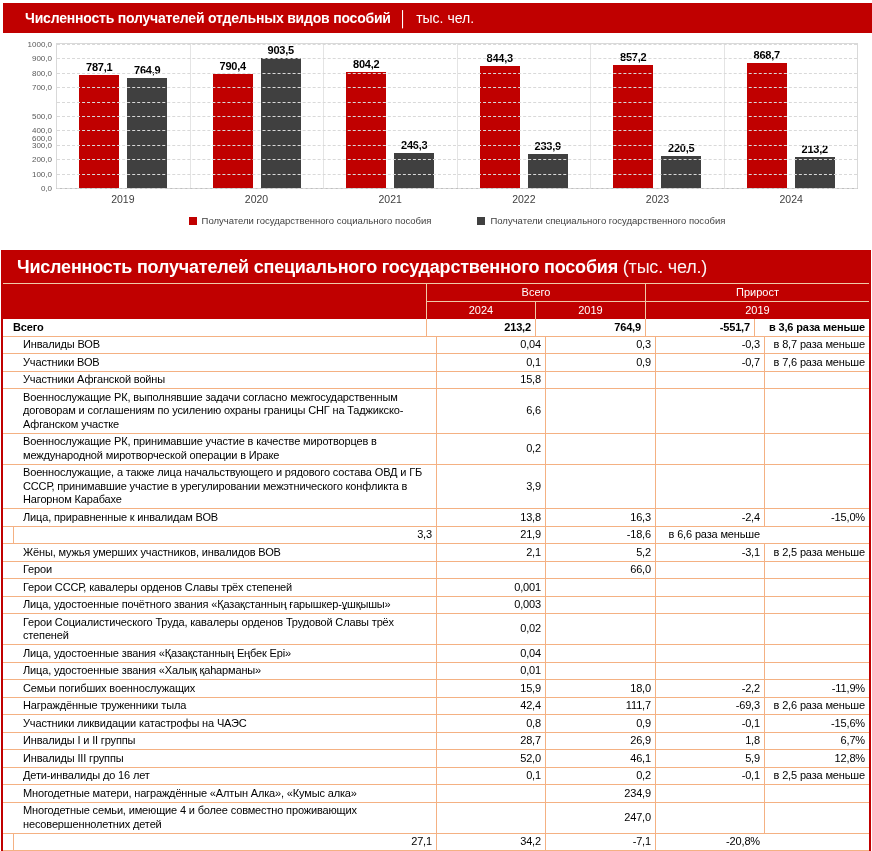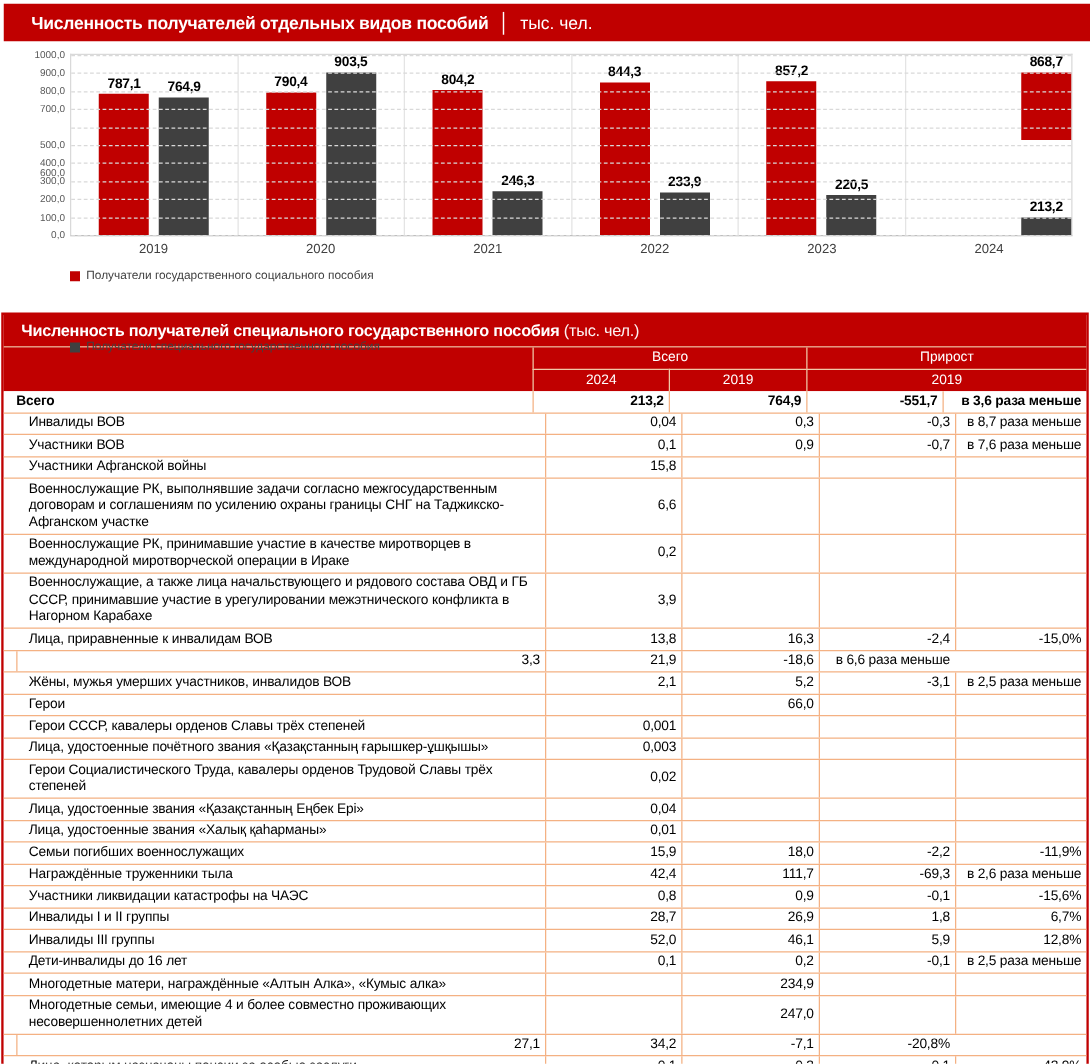--- a/index.html
+++ b/index.html
@@ -17,35 +17,35 @@
   .chart-wrap { position: relative; height: 212px; padding: 10px 14px 0 56px; }
   .plot { position: relative; height: 146px; border: 1px solid #d9d9d9;
     border-bottom: 1px solid #bfbfbf; background: #fff; }
   .gridline { position: absolute; left: 0; right: 0; height: 0;
     border-top: 1px dashed #d9d9d9; }
   .ytick { position: absolute; right: calc(100% + 5px); transform: translateY(-50%);
     font-size: 8px; color: #595959; white-space: nowrap; }
   .groups { position: absolute; inset: 0; display: flex; }
   .group { flex: 1; display: flex; justify-content: center; align-items: flex-end;
     gap: 8px; border-right: 1px solid #e4e4e4; height: 100%; }
-  .group:last-child { border-right: none; flex-direction: column; }
+  .group:last-child { border-right: none; }
   .bar-col { display: flex; flex-direction: column; justify-content: flex-end;
     align-items: center; height: 100%; }
   .bar-label { font-size: 11px; font-weight: 700; margin-bottom: 2px; white-space: nowrap;
     letter-spacing: -0.2px; }
   .bar { width: 40px; }
   .x-row { display: flex; margin-top: 4px; }
   .x-label { flex: 1; text-align: center; font-size: 10.5px; color: #404040; }
-  .legend { display: flex; justify-content: center; gap: 46px; margin-top: 10px; flex-direction: column; }
+  .legend { display: flex; justify-content: center; gap: 46px; margin-top: 10px; }
   .legend-item { display: flex; align-items: center; gap: 5px; font-size: 9.5px; color: #404040; }
   .swatch { width: 8px; height: 8px; display: inline-block; }
 
   
   .tbl { margin: 5px 1px 0 1px; border: 2px solid #C00000; }
-  .tbl-title { background: #C00000; color: #fff; padding: 5px 0 5px 14px; font-size: 13px;
+  .tbl-title { background: #C00000; color: #fff; padding: 5px 0 5px 14px; font-size: 18px;
     border-bottom: 1px solid #f0c9a8; letter-spacing: -0.2px; }
   .tbl-title b { font-weight: 700; }
   .tbl-title .unit { font-weight: 400; opacity: .95; }
   .hdr { display: grid; grid-template-columns: 423px 109px 110px 109px 1fr;
     background: #C00000; color: #fff; font-size: 11px; text-align: center; }
   .h { padding: 2px 0 3px; border-left: 1px solid #f0c9a8; }
   .h-empty { grid-column: 1; grid-row: 1 / 3; border-left: none; }
   .h-vsego { grid-column: 2 / 4; grid-row: 1; }
   .h-prirost { grid-column: 4 / 6; grid-row: 1; }
   .h-2024 { grid-column: 2; grid-row: 2; border-top: 1px solid #f0c9a8; }

